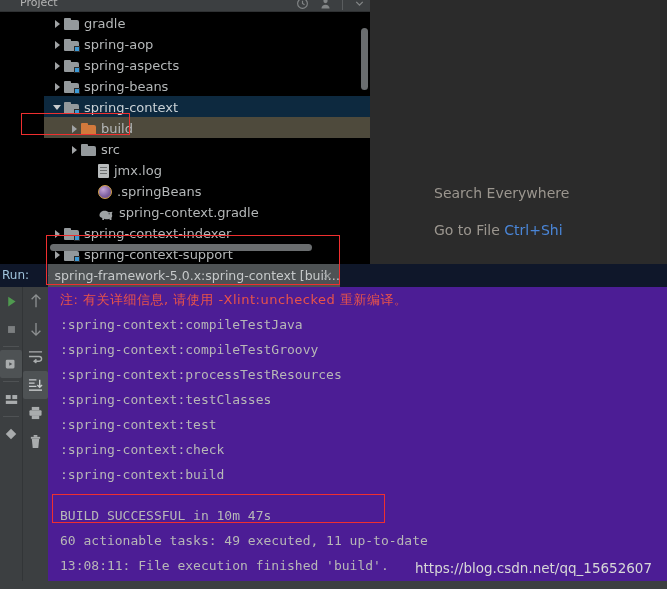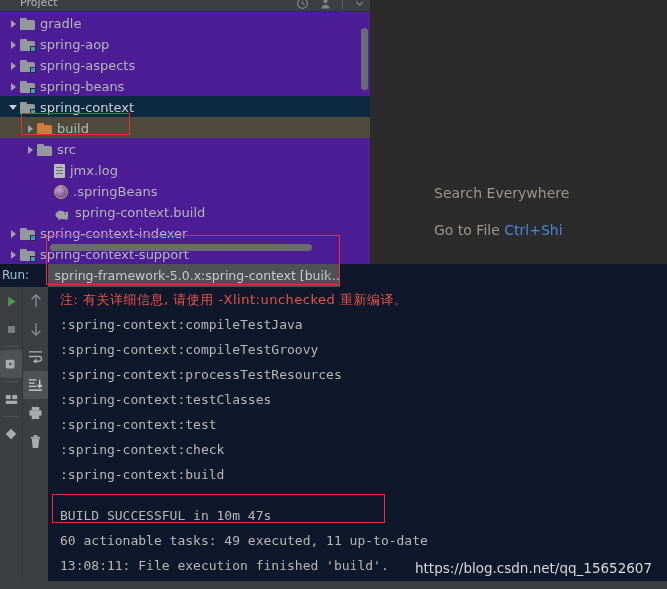--- a/index.html
+++ b/index.html
@@ -35,21 +35,21 @@
     position: absolute; left: 20px; top: -4px;
     font-size: 11px; color: #b5b5b5; white-space: nowrap;
   }
   .tool-strip-icons { position: absolute; right: 4px; top: -3px; display: flex; gap: 10px; align-items: center; }
   .tsicon { width: 13px; height: 13px; opacity: .75; }
   .tsdiv { width: 1px; height: 12px; background: #5a5d5f; }
 
   
   .tree-panel {
     position: absolute; left: 0; top: 12px; width: 370px; height: 252px;
-    background: #4c1d95; overflow: hidden;
+    background: #000000; overflow: hidden; padding-left: 44px;
   }
   .tree-row {
     position: relative; height: 21px; line-height: 21px;
     font-size: 13px; color: #b4b7b8; white-space: nowrap;
     font-family: "DejaVu Sans", sans-serif;
   }
   .tree-row.selected { background: #0d293f; color: #c9d1d6; }
   .tree-row.buildrow { background: #4e4a3c; }
   .arrow {
     display: inline-block; width: 0; height: 0; vertical-align: middle;
@@ -102,21 +102,21 @@
   .rail-a { position: absolute; left: 0; top: 23px; width: 22px; height: 302px; background: #3c3f41; }
   .rail-b { position: absolute; left: 22px; top: 23px; width: 26px; height: 302px; background: #3c3f41;
             border-left: 1px solid #323537; }
   .rail-item { height: 28px; display: flex; align-items: center; justify-content: center; }
   .rail-sep { height: 1px; background: #4f5254; margin: 3px 3px; }
   .rail-btn-active { background: #4e5254; border-radius: 2px; }
 
   
   .console {
     position: absolute; left: 48px; top: 23px; width: 619px; height: 302px;
-    background: #0f172a; overflow: hidden;
+    background: #4c1d95; overflow: hidden;
   }
   .cline {
     height: 25px; line-height: 25px;
     font-family: "DejaVu Sans Mono", monospace; font-size: 13px; color: #b7b7b7;
     white-space: nowrap; padding-left: 12px;
   }
   .cline.warn { color: #e8534a; font-family: "DejaVu Sans", sans-serif; letter-spacing: .5px; }
   .cline.blank { height: 16px; }
   .console-hscroll { position:absolute; left:12px; bottom:2px; width:600px; height:6px; background:#555859; border-radius:3px; }
 
@@ -169,21 +169,21 @@
         <div class="tree-row"><span style="display:inline-block;width:6px"></span><span class="arrow-slot"><i class="arrow"></i></span><span class="ico folder"><span class="ftab"></span><span class="fbody"></span><span class="badge"></span></span><span class="lbl">spring-aspects</span></div>
         <div class="tree-row"><span style="display:inline-block;width:6px"></span><span class="arrow-slot"><i class="arrow"></i></span><span class="ico folder"><span class="ftab"></span><span class="fbody"></span><span class="badge"></span></span><span class="lbl">spring-beans</span></div>
         <div class="tree-row selected"><span style="display:inline-block;width:6px"></span><span class="arrow-slot"><i class="arrow down"></i></span><span class="ico folder"><span class="ftab"></span><span class="fbody"></span><span class="badge"></span></span><span class="lbl">spring-context</span></div>
         <div class="tree-row buildrow"><span style="display:inline-block;width:23px"></span><span class="arrow-slot"><i class="arrow"></i></span><span class="ico folder orange"><span class="ftab"></span><span class="fbody"></span></span><span class="lbl">build</span></div>
         <div class="tree-row"><span style="display:inline-block;width:23px"></span><span class="arrow-slot"><i class="arrow"></i></span><span class="ico folder"><span class="ftab"></span><span class="fbody"></span></span><span class="lbl">src</span></div>
         <div class="tree-row"><span style="display:inline-block;width:40px"></span><span class="arrow-slot"></span><span class="ico log-icon"></span><span class="lbl">jmx.log</span></div>
         <div class="tree-row"><span style="display:inline-block;width:40px"></span><span class="arrow-slot"></span><span class="ico dot-icon"></span><span class="lbl">.springBeans</span></div>
         <div class="tree-row"><span style="display:inline-block;width:40px"></span><span class="arrow-slot"></span><span class="ico gradle-icon"><svg width="16" height="13" viewBox="0 0 16 14">
               <path d="M1 8c0-3 2.5-5 5.5-5 2 0 3.3.7 4.5 1.6L15 4l-.8 2.4c.3.6.5 1.2.5 1.9 0 .8-.3 1.6-.8 2.2V13h-2v-1.3c-.5.2-1 .3-1.6.3H7.6c-.6 0-1.2-.1-1.7-.3V13H4v-2.2C2.2 10.1 1 9.2 1 8z" fill="#9fa3a4"></path>
               <circle cx="11.4" cy="6.2" r=".7" fill="#3c3f41"></circle>
-            </svg></span><span class="lbl">spring-context.build</span></div>
+            </svg></span><span class="lbl">spring-context.gradle</span></div>
         <div class="tree-row"><span style="display:inline-block;width:6px"></span><span class="arrow-slot"><i class="arrow"></i></span><span class="ico folder"><span class="ftab"></span><span class="fbody"></span><span class="badge"></span></span><span class="lbl">spring-context-indexer</span></div>
         <div class="tree-row"><span style="display:inline-block;width:6px"></span><span class="arrow-slot"><i class="arrow"></i></span><span class="ico folder"><span class="ftab"></span><span class="fbody"></span><span class="badge"></span></span><span class="lbl">spring-context-support</span></div>
       </div>
     <div class="tree-vscroll"></div>
     <div class="tree-hscroll"></div>
   </div>
 
   <div class="run-window">
 
     <div class="run-header">

